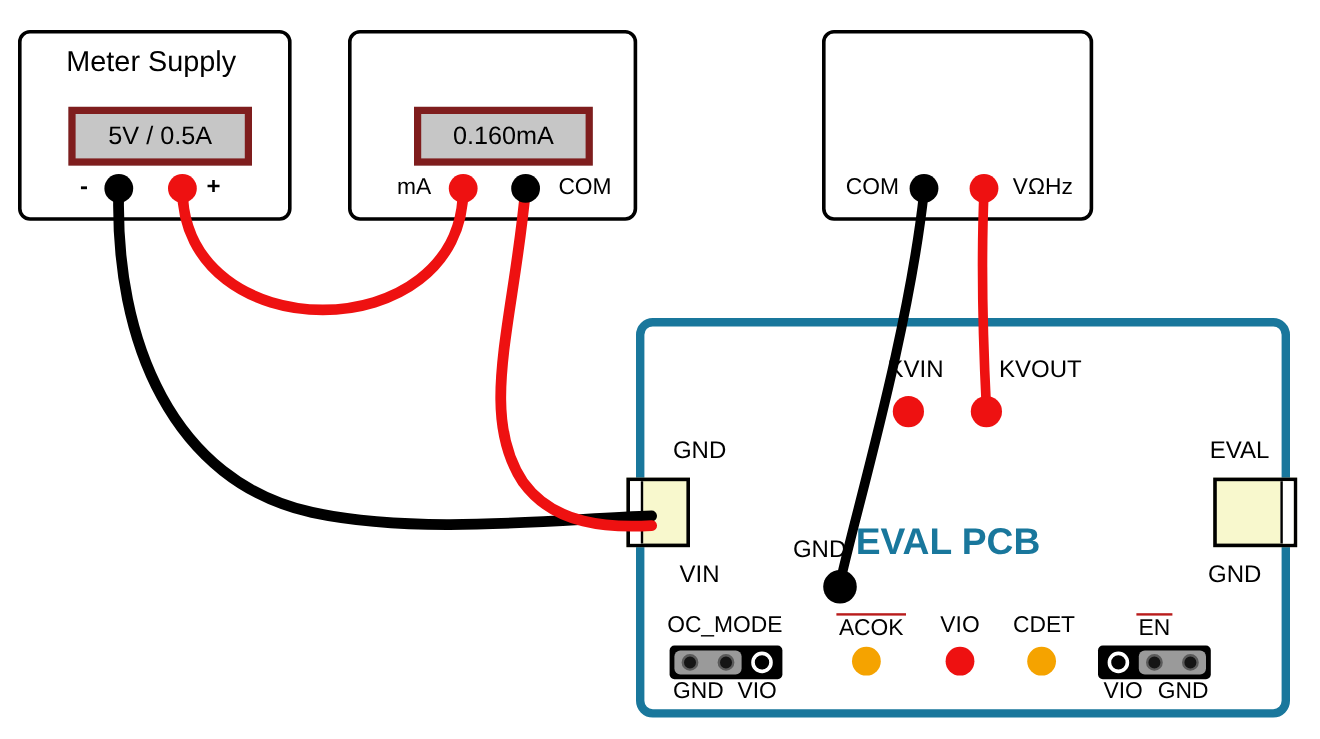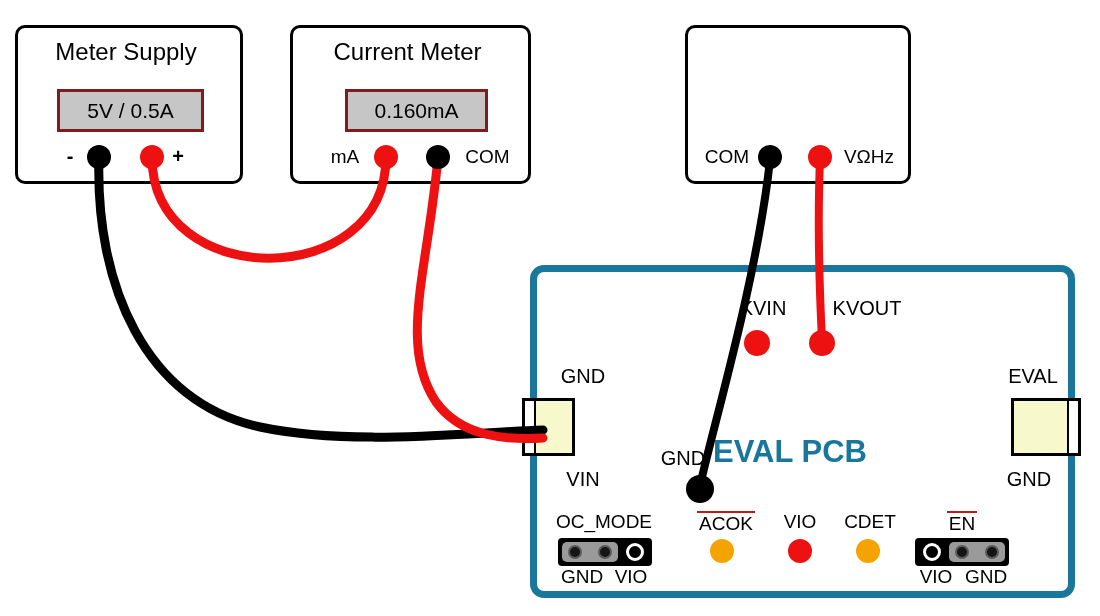--- a/index.html
+++ b/index.html
@@ -1,21 +1,21 @@
 <!DOCTYPE html>
 <html><head>
 <meta charset="utf-8">
 <style>
   html,body{margin:0;padding:0;background:#fff;}
   .canvas{position:relative;width:1100px;height:616px;background:#fff;overflow:hidden;
           font-family:"Liberation Sans", sans-serif;color:#000;}
   
   .instrument{position:absolute;background:#fff;border:3px solid #000;border-radius:10px;}
   .inst-title{position:absolute;text-align:center;font-size:24px;}
-  .display{position:absolute;background:#C6C6C6;border:3px solid #7f1d1d;text-align:center;
+  .display{position:absolute;background:#C6C6C6;border:6px solid #7f1d1d;text-align:center;
            font-size:21px;display:flex;align-items:center;justify-content:center;}
   .terminal{position:absolute;width:24px;height:24px;border-radius:50%;}
   .t-black{background:#000;}
   .t-red{background:#EE1111;}
   .t-label{position:absolute;font-size:19px;text-align:center;line-height:24px;}
   .sign{font-weight:bold;font-size:20px;}
   
   .pcb{position:absolute;left:530px;top:265px;width:545px;height:333px;background:#fff;
        border:7px solid #19779C;border-radius:14px;box-sizing:border-box;}
   .pad{position:absolute;background:#F8F8CD;border:3px solid #000;box-sizing:border-box;}
@@ -82,21 +82,20 @@
   <div class="pcb-label" style="left:911px;top:566px;width:50px;font-size:19px;">VIO</div>
   <div class="pcb-label" style="left:961px;top:566px;width:50px;font-size:19px;">GND</div>
 
   <div class="instrument" style="left:15px;top:25px;width:222px;height:153px;"></div>
   <div class="inst-title" style="left:15px;top:38px;width:222px;">Meter Supply</div>
   <div class="display" style="left:57px;top:89px;width:141px;height:37px;">5V / 0.5A</div>
   <div class="t-label sign" style="left:58px;top:144px;width:24px;">-</div>
   <div class="t-label sign" style="left:166px;top:144px;width:24px;">+</div>
 
   <div class="instrument" style="left:290px;top:25px;width:235px;height:153px;"></div>
-  <div class="inst-title" style="left:290px;top:38px;width:235px;">Current Meter</div>
   <div class="display" style="left:345px;top:89px;width:137px;height:37px;">0.160mA</div>
   <div class="t-label" style="left:325px;top:145px;width:40px;">mA</div>
   <div class="t-label" style="left:460px;top:145px;width:55px;">COM</div>
 
   <div class="instrument" style="left:685px;top:25px;width:220px;height:153px;"></div>
   <div class="t-label" style="left:698px;top:145px;width:58px;">COM</div>
   <div class="t-label" style="left:838px;top:145px;width:62px;">VΩHz</div>
 
   <svg class="wires" width="1100" height="616" viewBox="0 0 1100 616">
     <path d="M 99 157 C 95 285, 145 402, 260 427 C 350 446, 460 433, 543 430" fill="none" stroke="#000000" stroke-width="9" stroke-linecap="round"></path>

